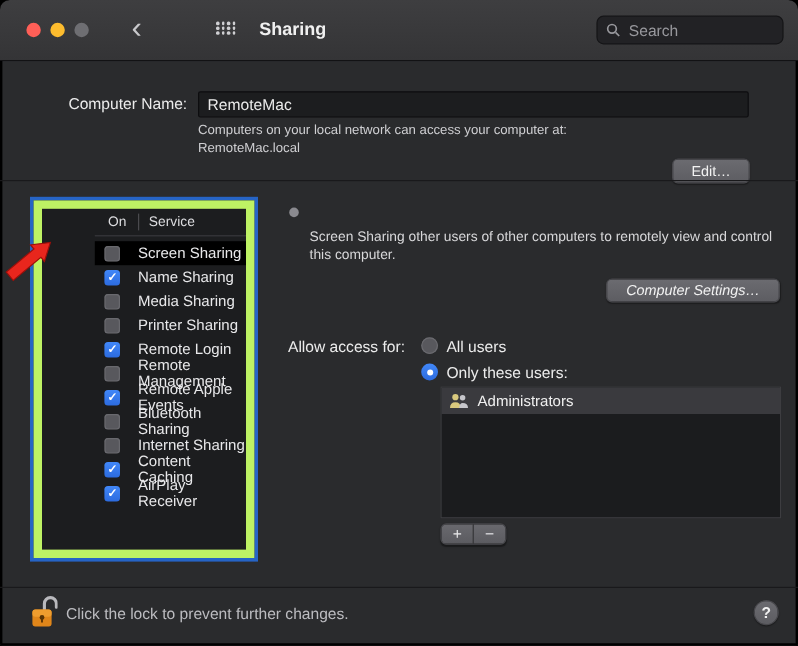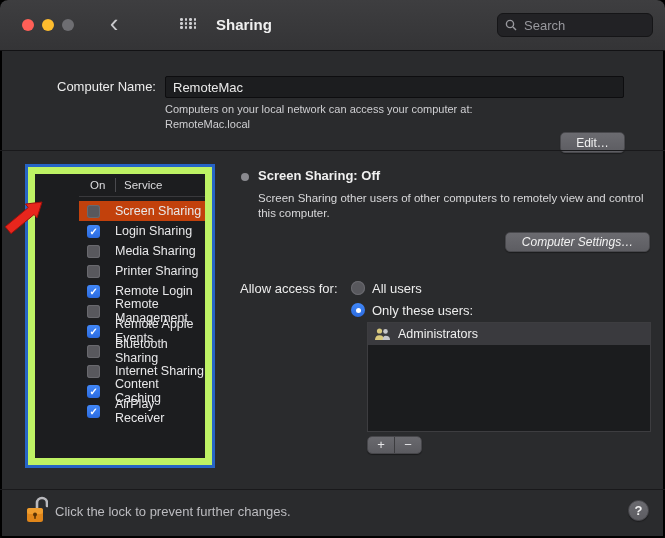--- a/index.html
+++ b/index.html
@@ -76,21 +76,21 @@
     font-size:11.5px; color:#dcdcdf; display:flex; align-items:center;
   }
   .svc-header .col-on { position:absolute; left:11px; }
   .svc-header .col-divider { position:absolute; left:36px; top:4px; width:1px; height:14px; background:#4a4a4e; }
   .svc-header .col-service { position:absolute; left:45px; }
   .svc-rows { padding-top:4px; }
   .svc-row {
     height:20px; display:flex; align-items:center; padding-left:8px;
     font-size:12.5px; color:#e8e8ea;
   }
-  .svc-row.selected { background:#c2410c; }
+  .svc-row.selected { background:#000000; }
   .cb {
     width:13px; height:13px; border-radius:3px; background:#58585d;
     box-shadow:inset 0 0 0 1px #69696e; margin-right:15px; position:relative; flex:0 0 auto;
   }
   .cb.checked { background:linear-gradient(#4187f8,#2c6bdf); box-shadow:none; }
   .cb.checked::after {
     content:"✓"; position:absolute; left:2.5px; top:0px;
     color:#fff; font-size:10px; font-weight:bold; line-height:13px;
   }
   
@@ -193,21 +193,21 @@
       <span class="col-divider"></span>
       <span class="col-service">Service</span>
     </div>
     <div class="svc-rows">
       <div class="svc-row selected">
         <span class="cb"></span>
         <span>Screen Sharing</span>
       </div>
       <div class="svc-row">
         <span class="cb checked"></span>
-        <span>Login Sharing</span>
+        <span>Name Sharing</span>
       </div>
       <div class="svc-row">
         <span class="cb"></span>
         <span>Media Sharing</span>
       </div>
       <div class="svc-row">
         <span class="cb"></span>
         <span>Printer Sharing</span>
       </div>
       <div class="svc-row">
@@ -235,21 +235,20 @@
         <span>Content Caching</span>
       </div>
       <div class="svc-row">
         <span class="cb checked"></span>
         <span>AirPlay Receiver</span>
       </div>
     </div>
   </div>
 
   <span class="status-dot"></span>
-  <div class="status-title">Screen Sharing: Off</div>
   <div class="detail-desc">Screen Sharing other users of other computers to remotely view and control this computer.</div>
   <div class="btn cs-btn">Computer Settings…</div>
 
   <div class="allow-label">Allow access for:</div>
   <span class="radio radio-all"></span>
   <span class="radio-all-label">All users</span>
   <span class="radio radio-only on"></span>
   <span class="radio-only-label">Only these users:</span>
 
   <div class="user-list">

